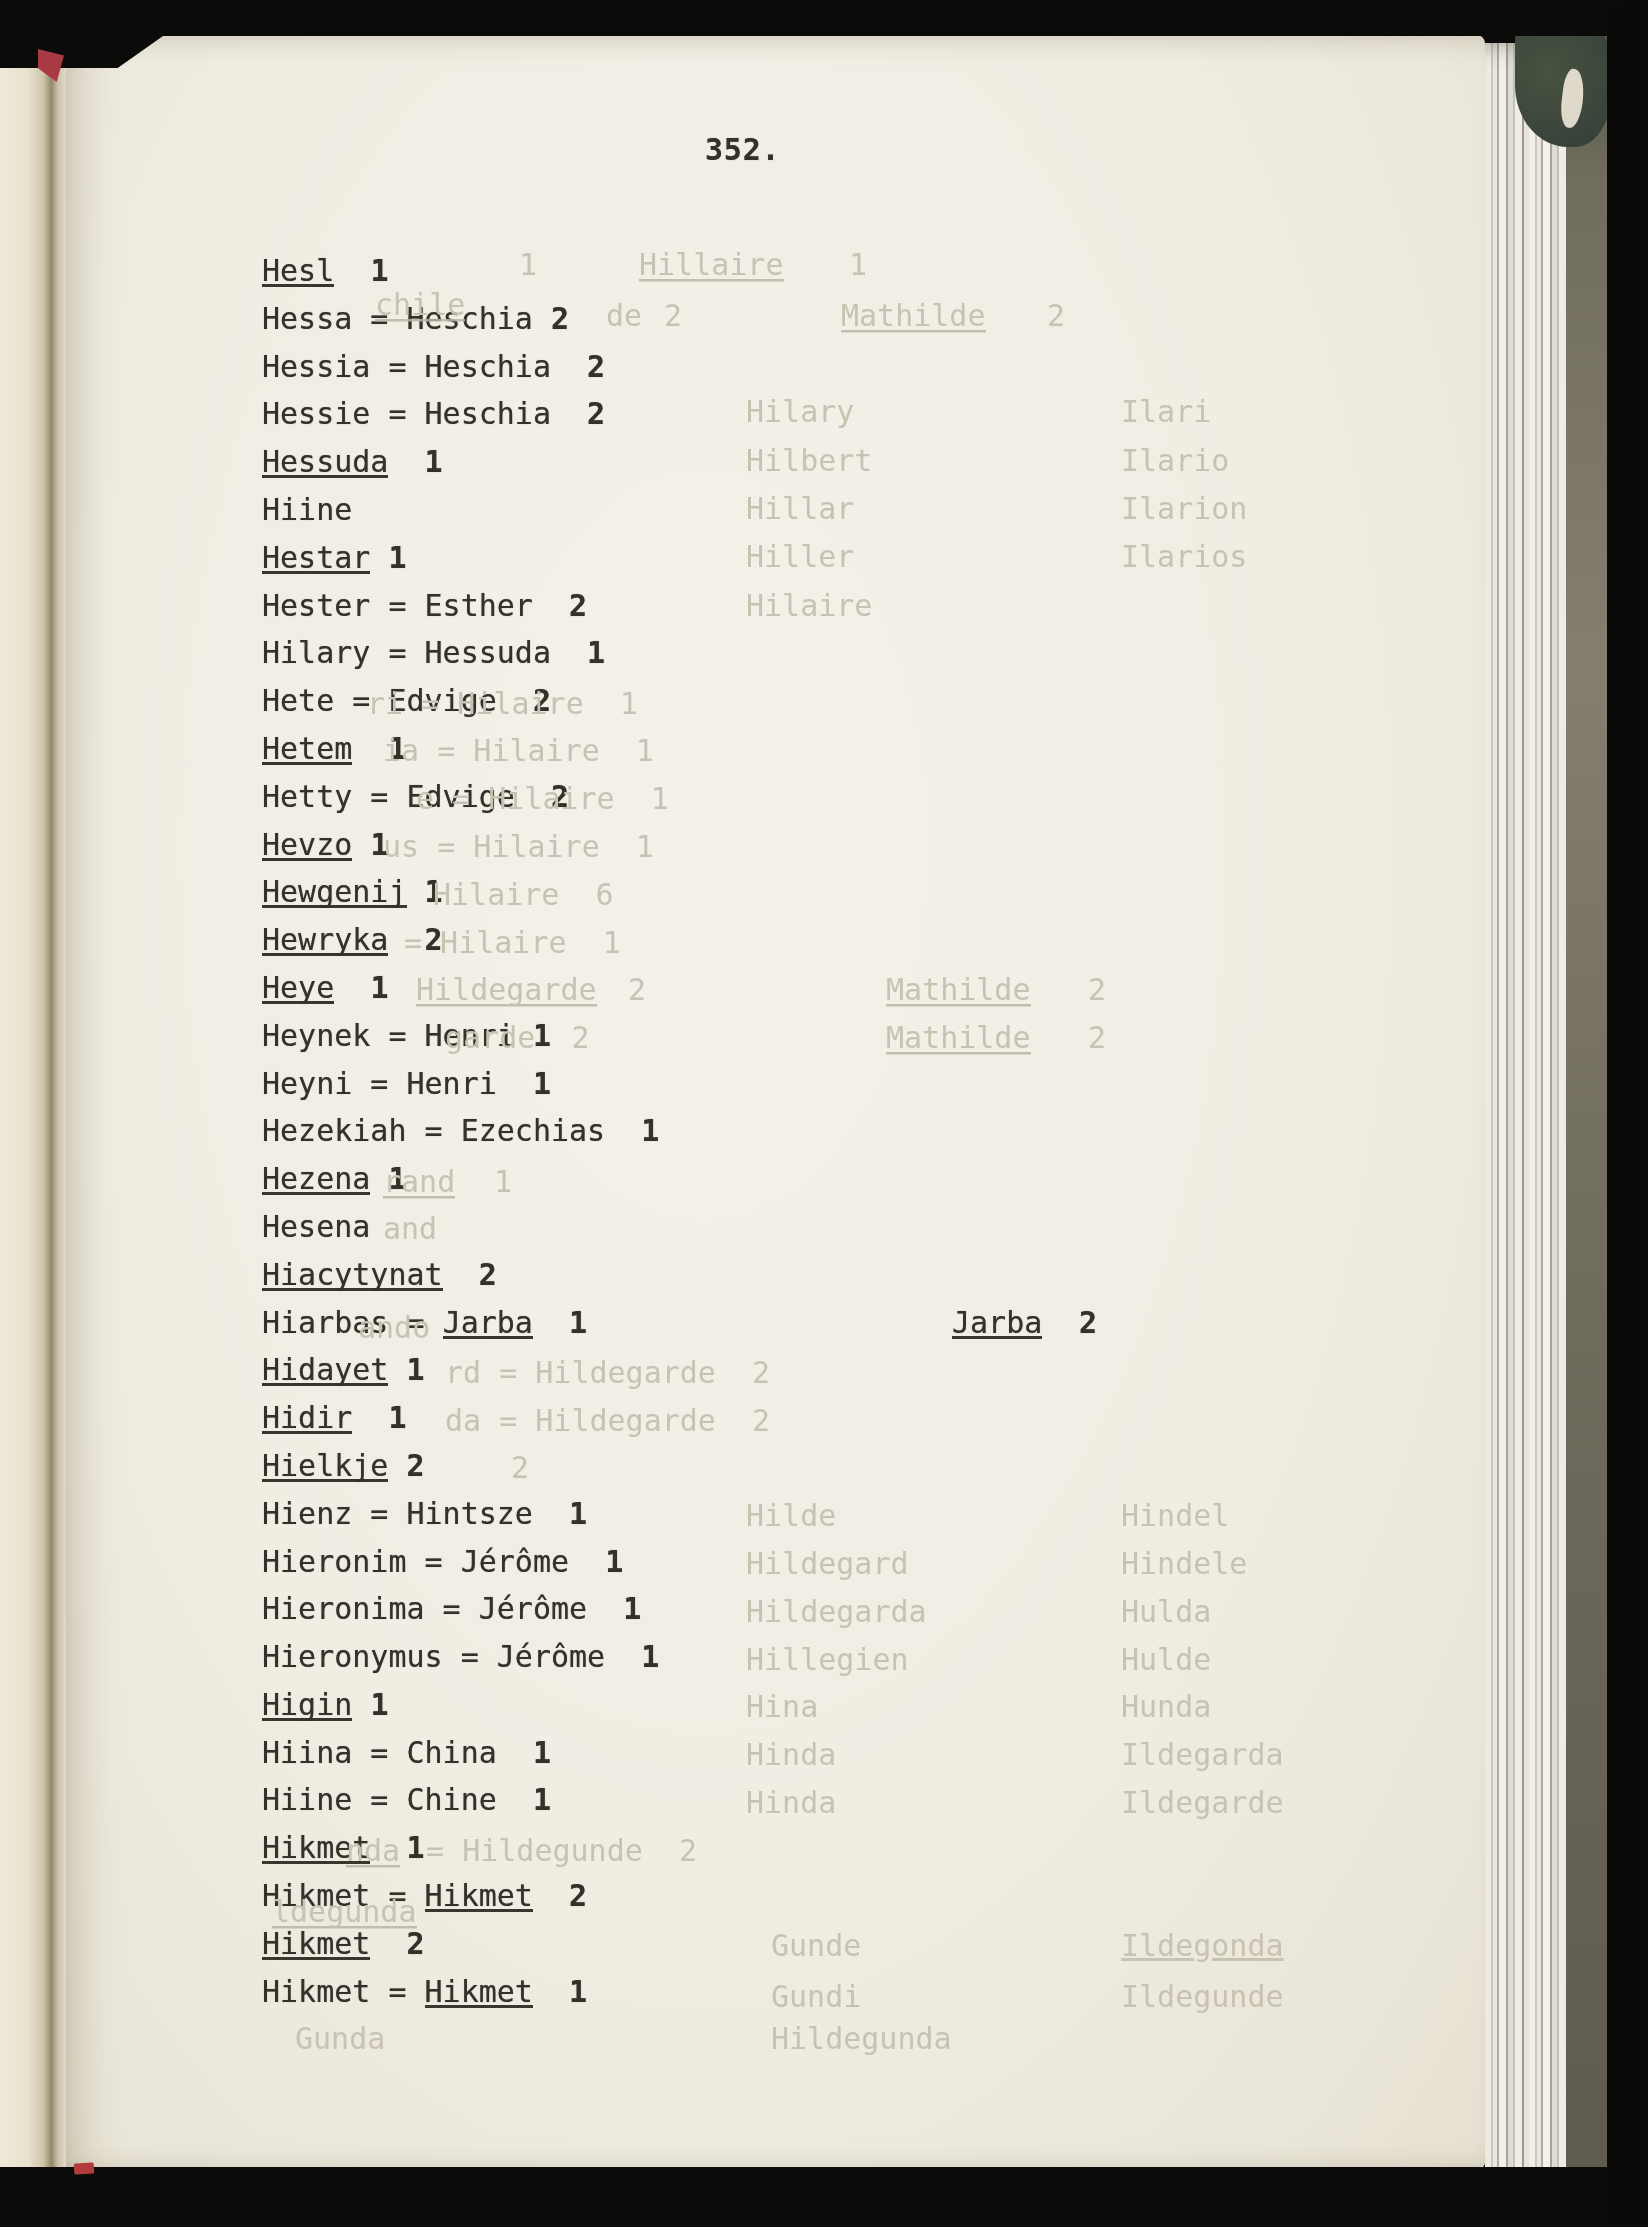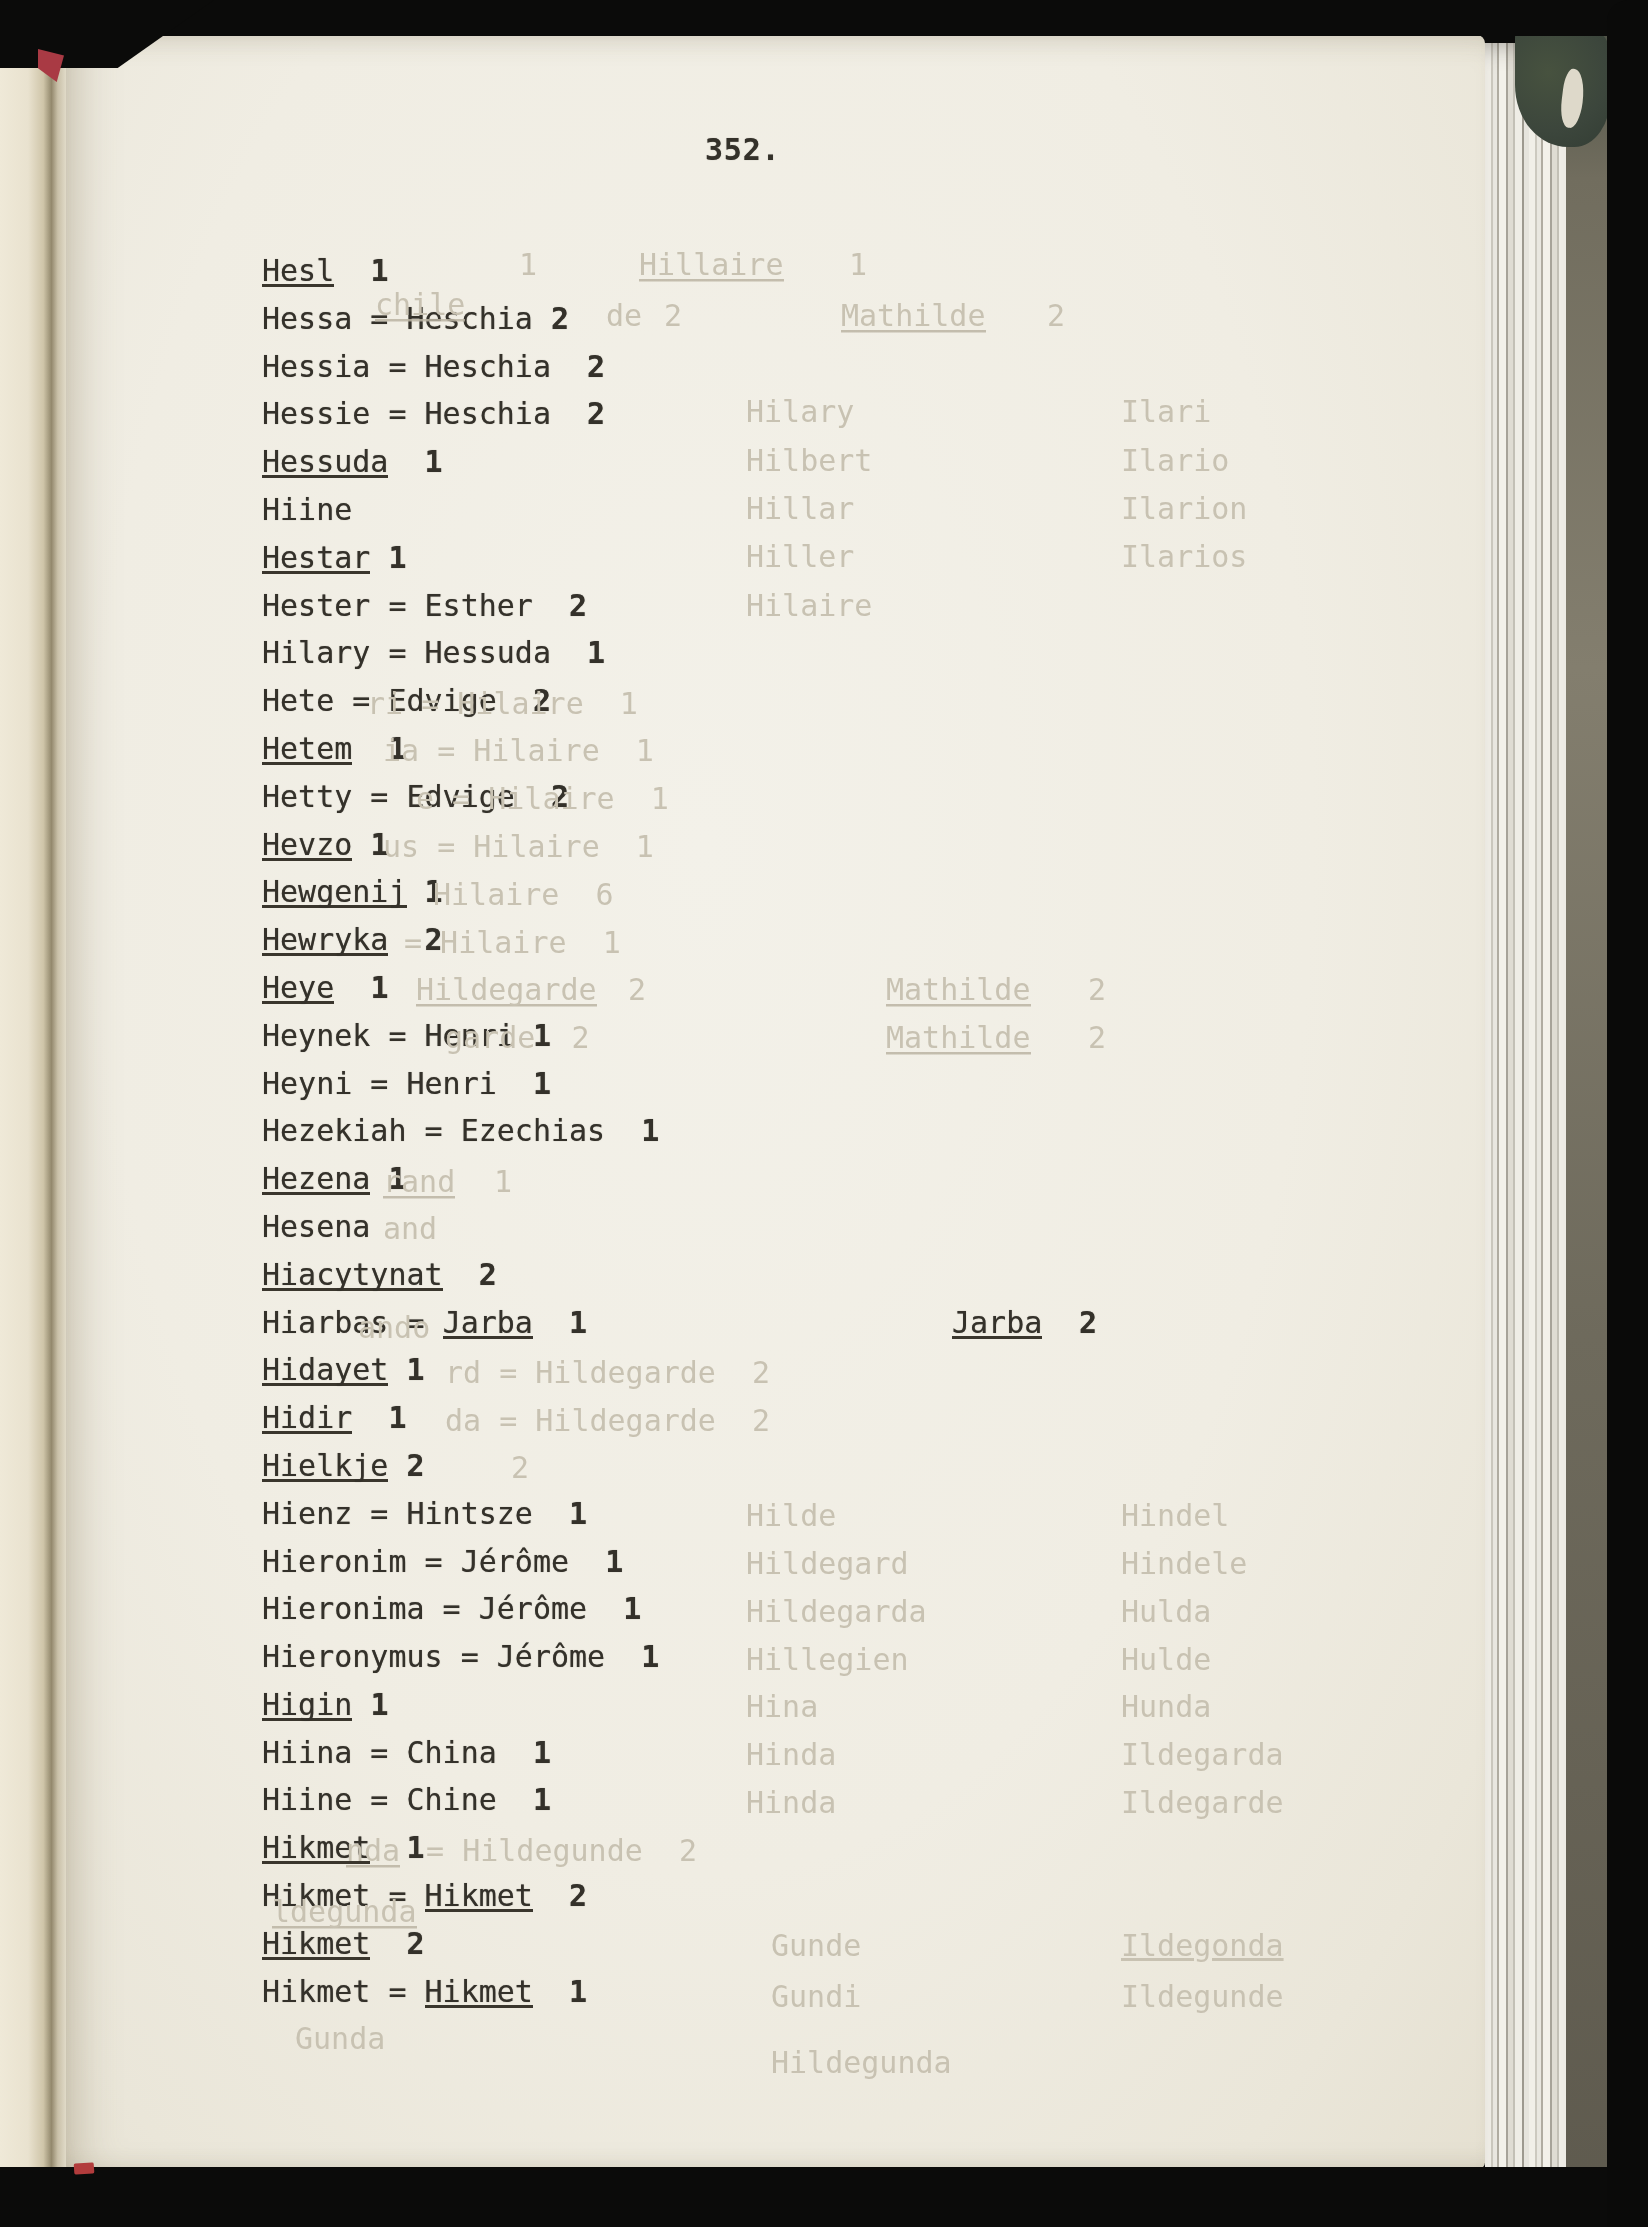--- a/index.html
+++ b/index.html
@@ -157,17 +157,17 @@
         <div class="row ghost" style="top: 1546px; left: 0px;"><span class="abs" style="left: 746px;">Hildegard</span><span class="abs" style="left: 1121px;">Hindele</span></div>
         <div class="row ghost" style="top: 1594px; left: 0px;"><span class="abs" style="left: 746px;">Hildegarda</span><span class="abs" style="left: 1121px;">Hulda</span></div>
         <div class="row ghost" style="top: 1642px; left: 0px;"><span class="abs" style="left: 746px;">Hillegien</span><span class="abs" style="left: 1121px;">Hulde</span></div>
         <div class="row ghost" style="top: 1689px; left: 0px;"><span class="abs" style="left: 746px;">Hina</span><span class="abs" style="left: 1121px;">Hunda</span></div>
         <div class="row ghost" style="top: 1737px; left: 0px;"><span class="abs" style="left: 746px;">Hinda</span><span class="abs" style="left: 1121px;">Ildegarda</span></div>
         <div class="row ghost" style="top: 1785px; left: 0px;"><span class="abs" style="left: 746px;">Hinda</span><span class="abs" style="left: 1121px;">Ildegarde</span></div>
         <div class="row ghost" style="top: 1833px; left: 0px;"><span class="u abs" style="left: 346px;">nda</span><span class="abs" style="left: 408px;"> = Hildegunde  2</span></div>
         <div class="row ghost" style="top: 1894px; left: 0px;"><span class="u abs" style="left: 272px;">ldegunda</span></div>
         <div class="row ghost" style="top: 1928px; left: 0px;"><span class="abs" style="left: 771px;">Gunde</span><span class="abs" style="left: 1121px; text-decoration: underline;">Ildegonda</span></div>
         <div class="row ghost" style="top: 1979px; left: 0px;"><span class="abs" style="left: 771px;">Gundi</span><span class="abs" style="left: 1121px;">Ildegunde</span></div>
-        <div class="row ghost" style="top: 2021px; left: 0px;"><span class="abs" style="left: 295px;">Gunda</span><span class="abs" style="left: 771px; margin-top: 24px;">Hildegunda</span></div>
+        <div class="row ghost" style="top: 2021px; left: 0px;"><span class="abs" style="left: 295px;">Gunda</span><span class="abs" style="left: 771px;">Hildegunda</span></div>
       </div>
   </div>
 </div>
 
 
 </body></html>

